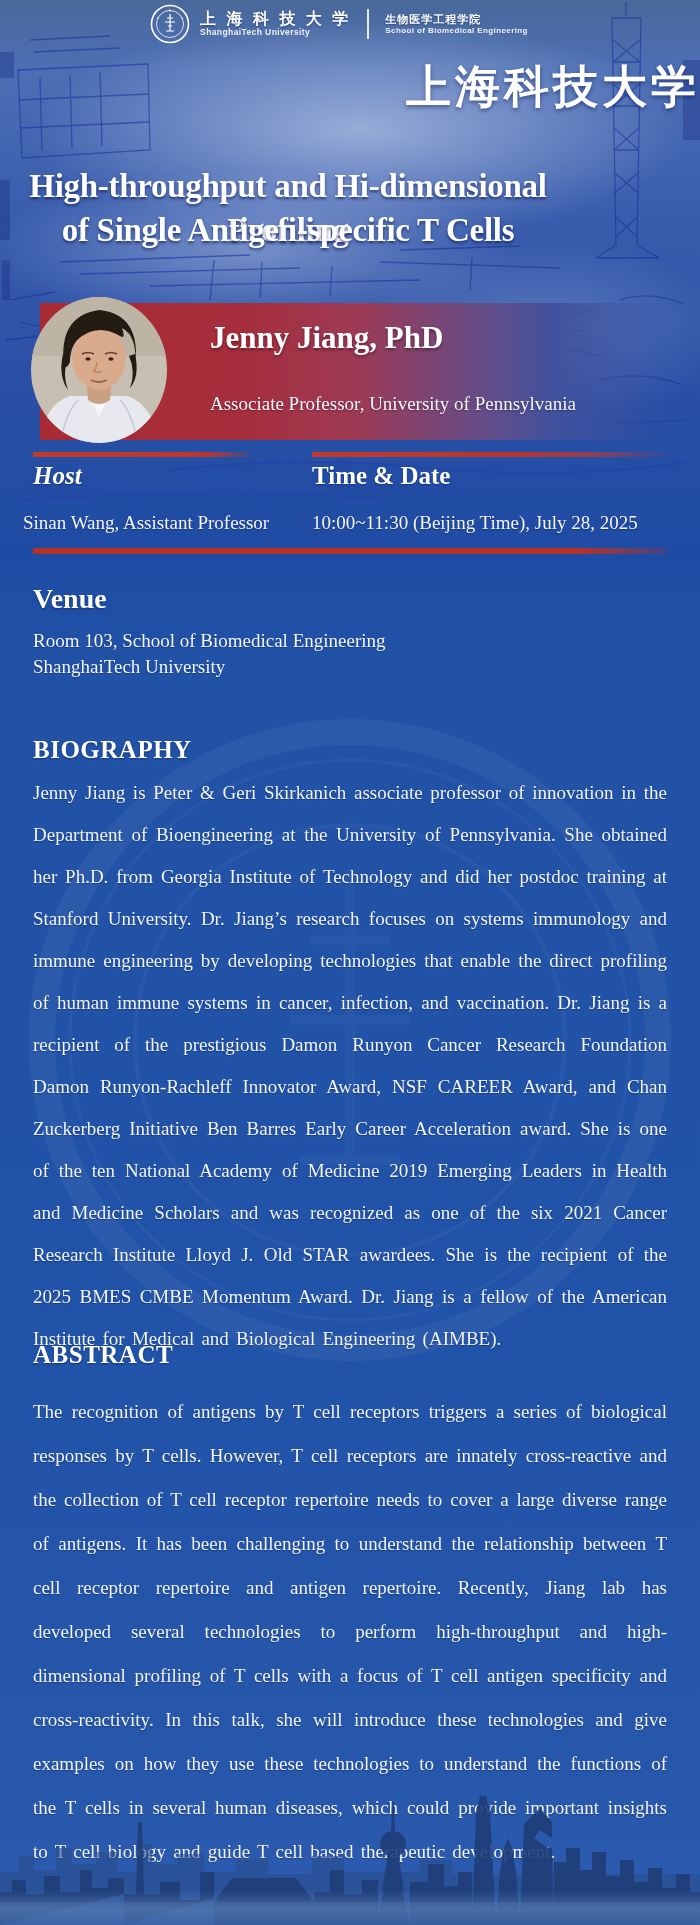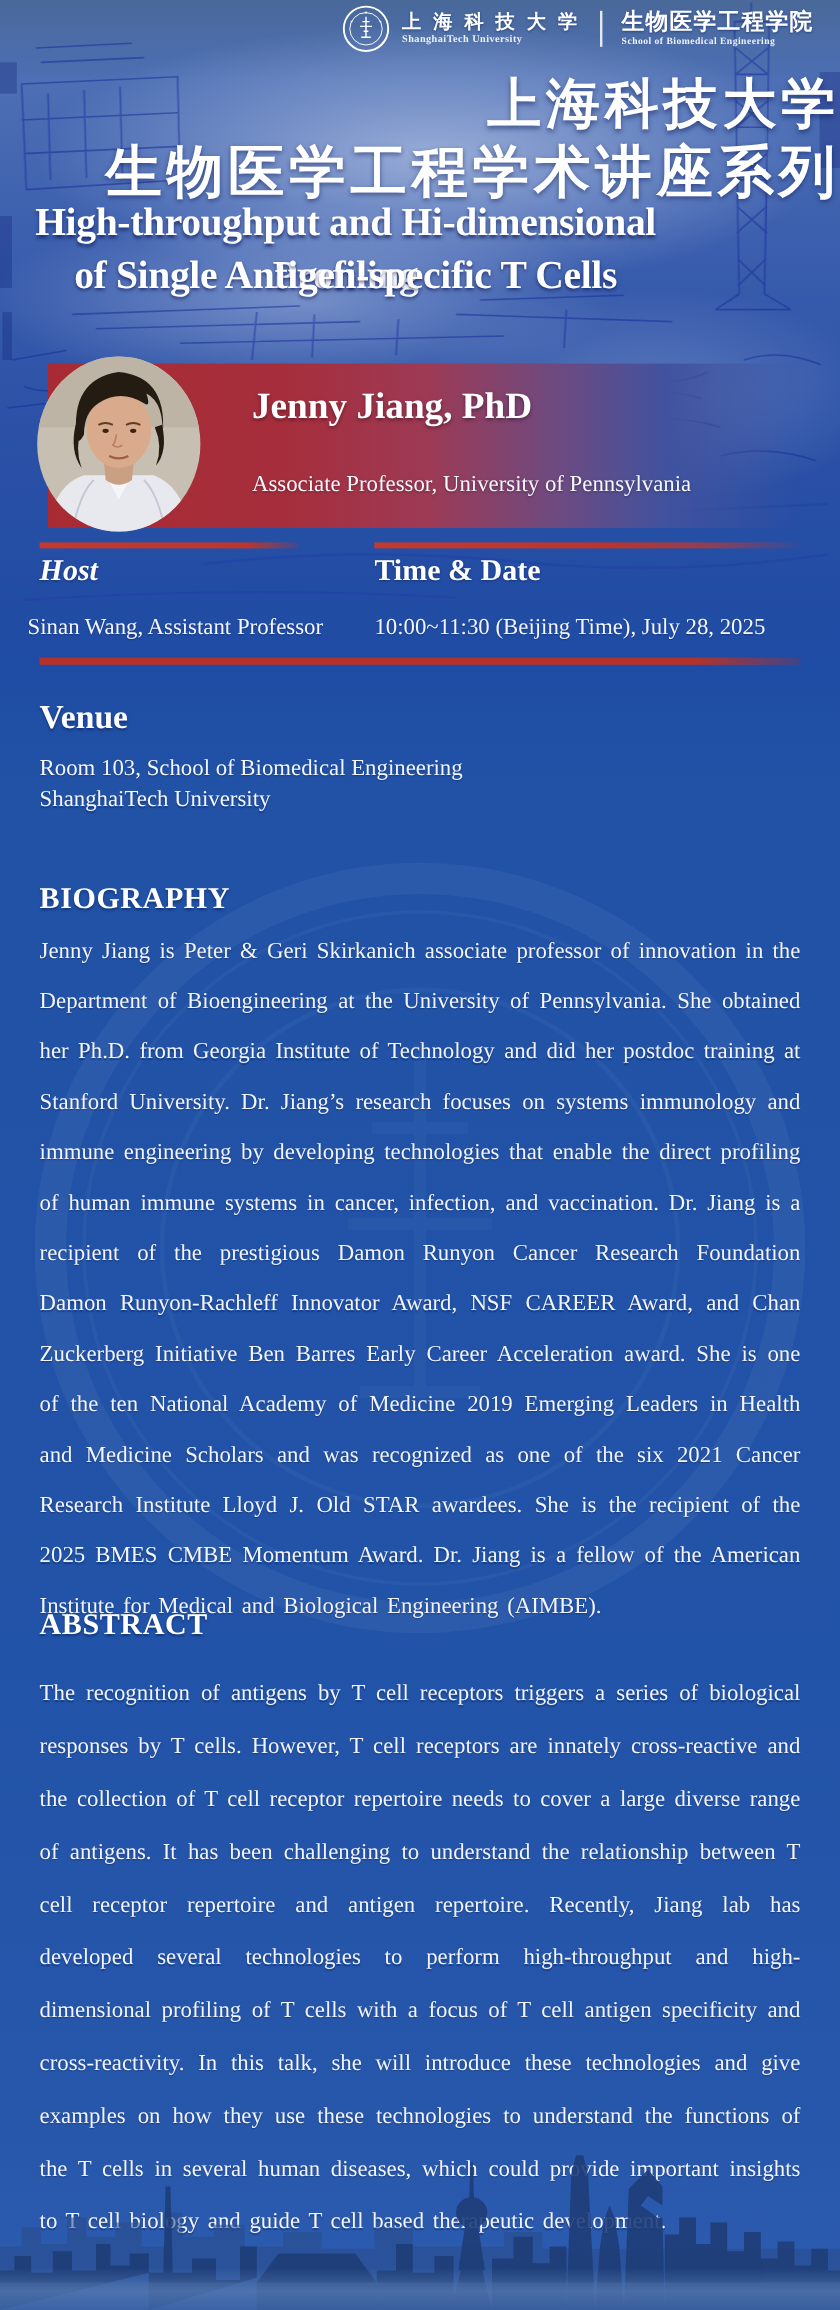--- a/index.html
+++ b/index.html
@@ -11,22 +11,22 @@
     background:linear-gradient(180deg,#2a4f9e 0%,#20479c 18%,#1e4ba4 28%,#2152a6 34%,#2153a8 72%,#2757ab 92%,#2d5cb1 100%);
     font-family:"Liberation Serif","DejaVu Serif",serif;
     color:#ffffff;
   }
   .abs{position:absolute;}
   
   .header-art{left:0;top:0;width:700px;height:562px;}
   
   .logo-row{
     left:0;top:0;width:678px;height:48px;
-    display:flex;align-items:center;justify-content:flex-end;gap:10px;
-    font-family:Liberation Serif, serif;
+    display:flex;align-items:center;justify-content:center;gap:10px;
+    font-family:Liberation Sans, sans-serif;
   }
   .logo-seal{width:40px;height:40px;flex:0 0 auto;}
   .logo-block{display:flex;flex-direction:column;justify-content:center;line-height:1.15;}
   .logo-cn{font-size:16px;font-weight:bold;letter-spacing:3px;color:#fff;text-shadow:0 1px 2px rgba(10,25,90,.5);}
   .logo-en{font-size:8.5px;font-weight:bold;letter-spacing:.4px;color:#eef2fb;}
   .logo-divider{width:2px;height:30px;background:rgba(255,255,255,.85);margin:0 6px;}
   
   .title-cn{left:0;width:700px;text-align:right;font-weight:bold;color:#ffffff;
     text-shadow:0 2px 4px rgba(12,28,90,.55);letter-spacing:4px;}
   .title-cn.l1{top:57px;font-size:45px;}
@@ -144,27 +144,26 @@
       <circle cx="20" cy="6.5" r="0.9" fill="#ffffff"></circle>
       <circle cx="8" cy="14" r="0.8" fill="#ffffff"></circle>
       <circle cx="32" cy="14" r="0.8" fill="#ffffff"></circle>
     </svg>
     <div class="logo-block">
       <span class="logo-cn">上 海 科 技 大 学</span>
       <span class="logo-en">ShanghaiTech University</span>
     </div>
     <div class="logo-divider"></div>
     <div class="logo-block">
-      <span class="logo-cn" style="font-size:19px;letter-spacing:1px;">生物医学工程学院</span>
+      <span class="logo-cn" style="font-size:11px;letter-spacing:1px;">生物医学工程学院</span>
       <span class="logo-en" style="font-size:8px;">School of Biomedical Engineering</span>
     </div>
   </div>
 
   <div class="abs title-cn l1">上海科技大学</div>
-  <div class="abs title-cn l2">生物医学工程学术讲座系列</div>
   <div class="abs title-en l1">High-throughput and Hi-dimensional Profiling</div>
   <div class="abs title-en l2">of Single Antigen-specific T Cells</div>
 
   <div class="abs banner"></div>
 
   <svg class="abs speaker-photo" viewBox="0 0 138 148">
     <defs>
       <clipPath id="oval">
           <ellipse cx="69" cy="74" rx="68" ry="73"></ellipse>
         </clipPath>

